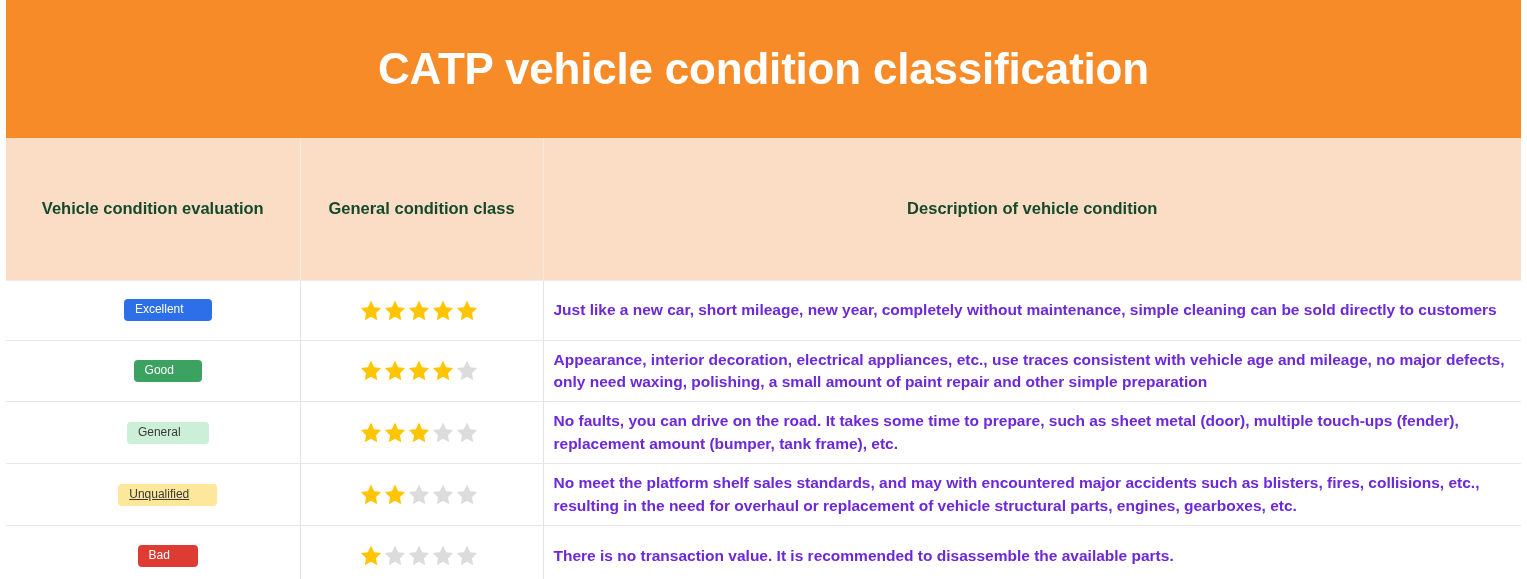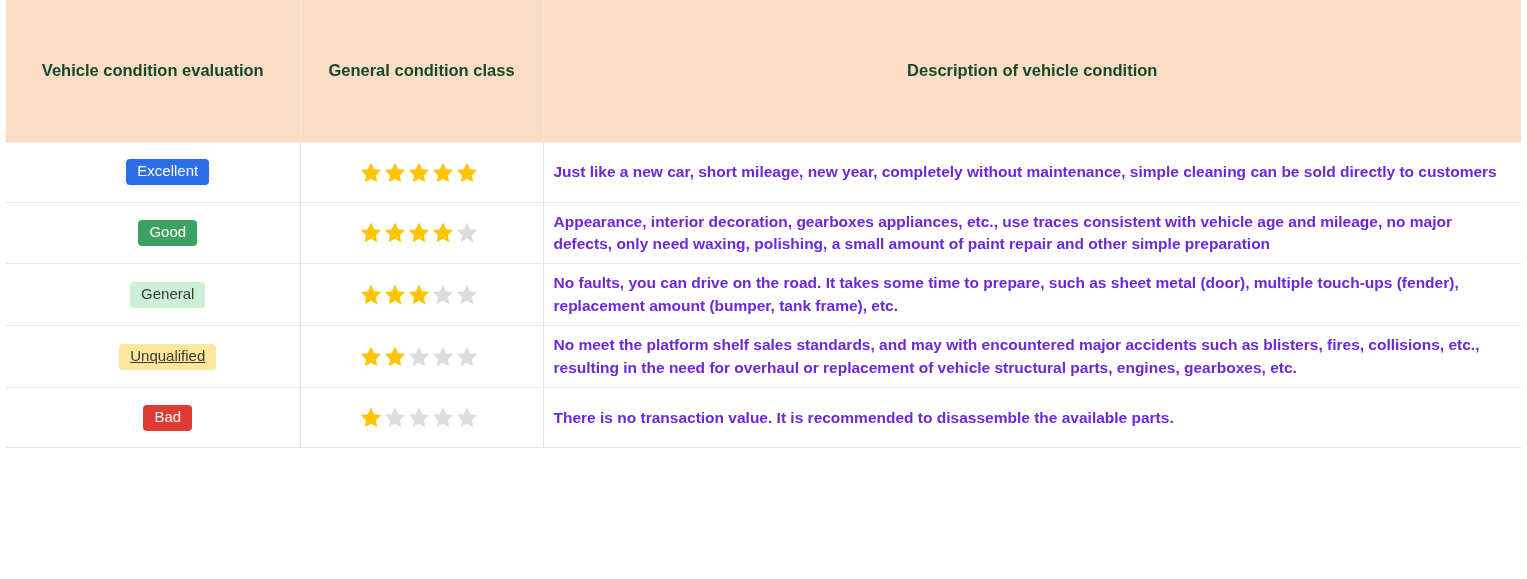--- a/index.html
+++ b/index.html
@@ -79,23 +79,23 @@
   .table tbody td:last-child { border-right: none; }
   .table tbody tr:last-child td { border-bottom: 1px solid #E3E3E3; }
 
   .cell-eval  { text-align: center; padding: 6px 8px; }
   .cell-class { text-align: center; padding: 6px 8px; }
   .cell-desc  { text-align: left;   padding: 8px 14px 8px 10px; }
 
   
   .badge {
     display: inline-block;
-    font-size: 15px;
+    font-size: 12px;
     line-height: 1.25;
-    padding: 3px 11px 4px 11px;
+    padding: 3px 28px 4px 11px;
     border-radius: 4px;
     white-space: nowrap;
     font-weight: normal;
     margin-left: 30px;
   }
   .badge-excellent   { background: #2C6FE8; color: #ffffff; }
   .badge-good        { background: #3CA262; color: #ffffff; }
   .badge-general     { background: #CBEFD7; color: #3A3A3A; }
   .badge-unqualified { background: #FCE79A; color: #3A3A3A; }
   .badge-bad         { background: #DE3B32; color: #ffffff; }
@@ -124,20 +124,23 @@
     line-height: 1.45;
     color: #6d28d9;
     font-weight: bold;
   }
 </style>
 </head>
 <body>
 
 <div class="page">
 
+  <div class="title-banner">
+    <div class="title-text">CATP vehicle condition classification</div>
+  </div>
 
   <table class="table">
     <colgroup>
       <col class="c-eval">
       <col class="c-class">
       <col class="c-desc">
     </colgroup>
     <thead>
       <tr>
         <th class="th-eval">Vehicle condition evaluation</th>
@@ -170,21 +173,21 @@
                 </svg></span><span class="star star-on"><svg viewBox="0 0 24 24" xmlns="http://www.w3.org/2000/svg">
                   <path d="M12 1.6l3.25 6.95 7.25.95-5.3 5.25 1.3 7.45L12 18.5l-6.5 3.7 1.3-7.45L1.5 9.5l7.25-.95z"></path>
                 </svg></span><span class="star star-on"><svg viewBox="0 0 24 24" xmlns="http://www.w3.org/2000/svg">
                   <path d="M12 1.6l3.25 6.95 7.25.95-5.3 5.25 1.3 7.45L12 18.5l-6.5 3.7 1.3-7.45L1.5 9.5l7.25-.95z"></path>
                 </svg></span><span class="star star-on"><svg viewBox="0 0 24 24" xmlns="http://www.w3.org/2000/svg">
                   <path d="M12 1.6l3.25 6.95 7.25.95-5.3 5.25 1.3 7.45L12 18.5l-6.5 3.7 1.3-7.45L1.5 9.5l7.25-.95z"></path>
                 </svg></span><span class="star star-off"><svg viewBox="0 0 24 24" xmlns="http://www.w3.org/2000/svg">
                   <path d="M12 1.6l3.25 6.95 7.25.95-5.3 5.25 1.3 7.45L12 18.5l-6.5 3.7 1.3-7.45L1.5 9.5l7.25-.95z"></path>
                 </svg></span></span></td>
           <td class="cell-desc">
-            <div class="desc-text">Appearance, interior decoration, gearboxes appliances, etc., use traces consistent with vehicle age and mileage, no major defects, only need waxing, polishing, a small amount of paint repair and other simple preparation</div>
+            <div class="desc-text">Appearance, interior decoration, electrical appliances, etc., use traces consistent with vehicle age and mileage, no major defects, only need waxing, polishing, a small amount of paint repair and other simple preparation</div>
           </td>
         </tr>
         <tr>
           <td class="cell-eval"><span class="badge badge-general" style="background: rgb(203, 239, 215); color: rgb(58, 58, 58);">General</span></td>
           <td class="cell-class"><span class="stars" aria-label="3 of 5"><span class="star star-on"><svg viewBox="0 0 24 24" xmlns="http://www.w3.org/2000/svg">
                   <path d="M12 1.6l3.25 6.95 7.25.95-5.3 5.25 1.3 7.45L12 18.5l-6.5 3.7 1.3-7.45L1.5 9.5l7.25-.95z"></path>
                 </svg></span><span class="star star-on"><svg viewBox="0 0 24 24" xmlns="http://www.w3.org/2000/svg">
                   <path d="M12 1.6l3.25 6.95 7.25.95-5.3 5.25 1.3 7.45L12 18.5l-6.5 3.7 1.3-7.45L1.5 9.5l7.25-.95z"></path>
                 </svg></span><span class="star star-on"><svg viewBox="0 0 24 24" xmlns="http://www.w3.org/2000/svg">
                   <path d="M12 1.6l3.25 6.95 7.25.95-5.3 5.25 1.3 7.45L12 18.5l-6.5 3.7 1.3-7.45L1.5 9.5l7.25-.95z"></path>

